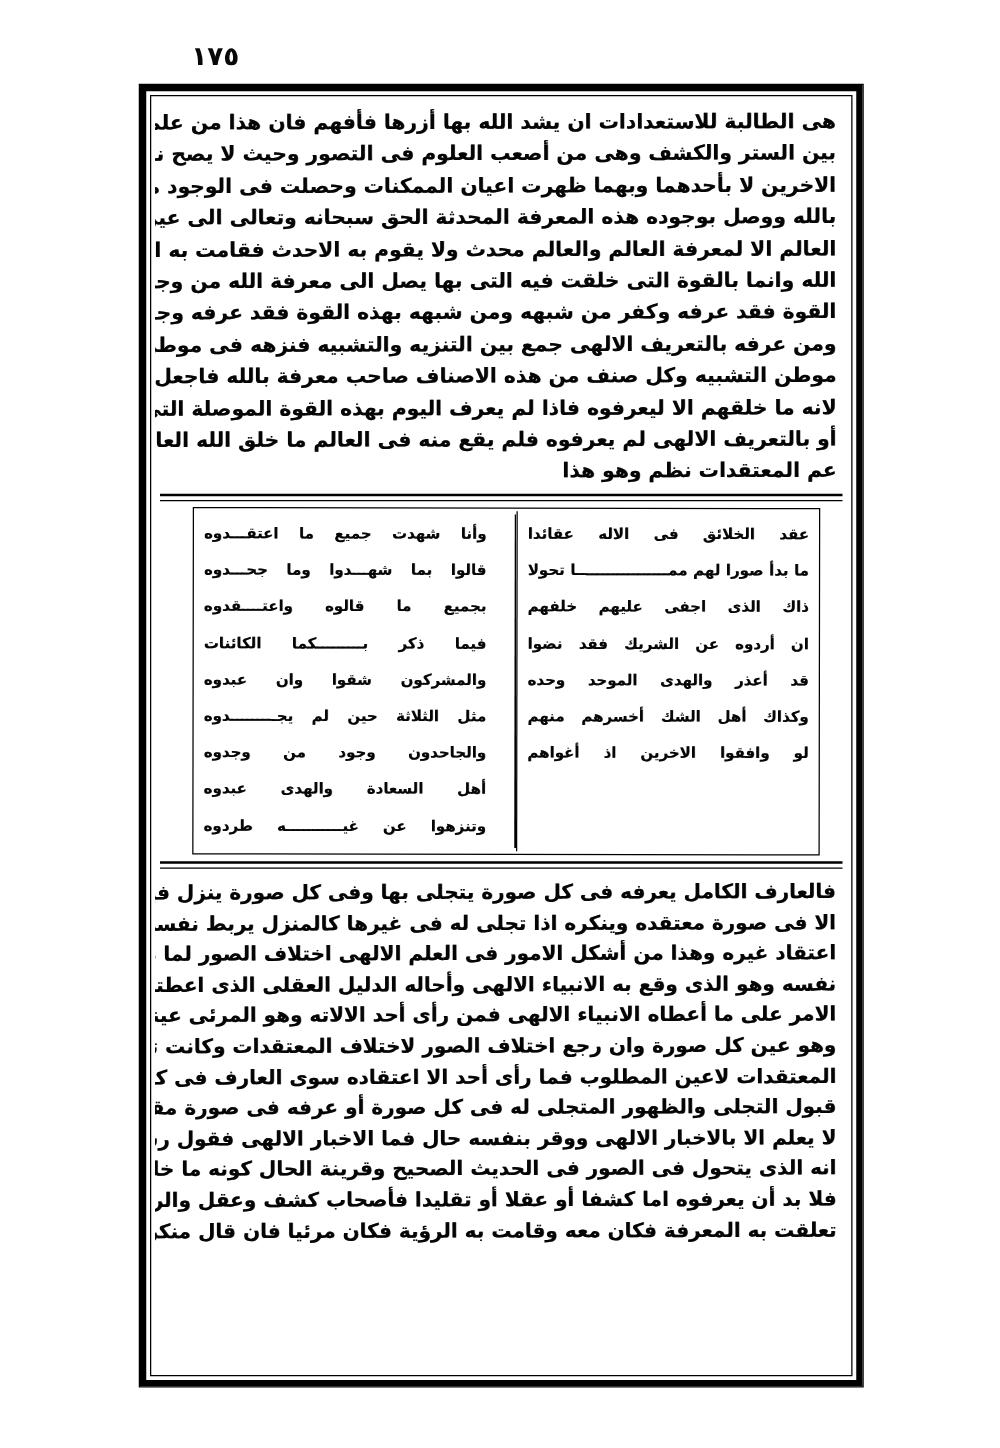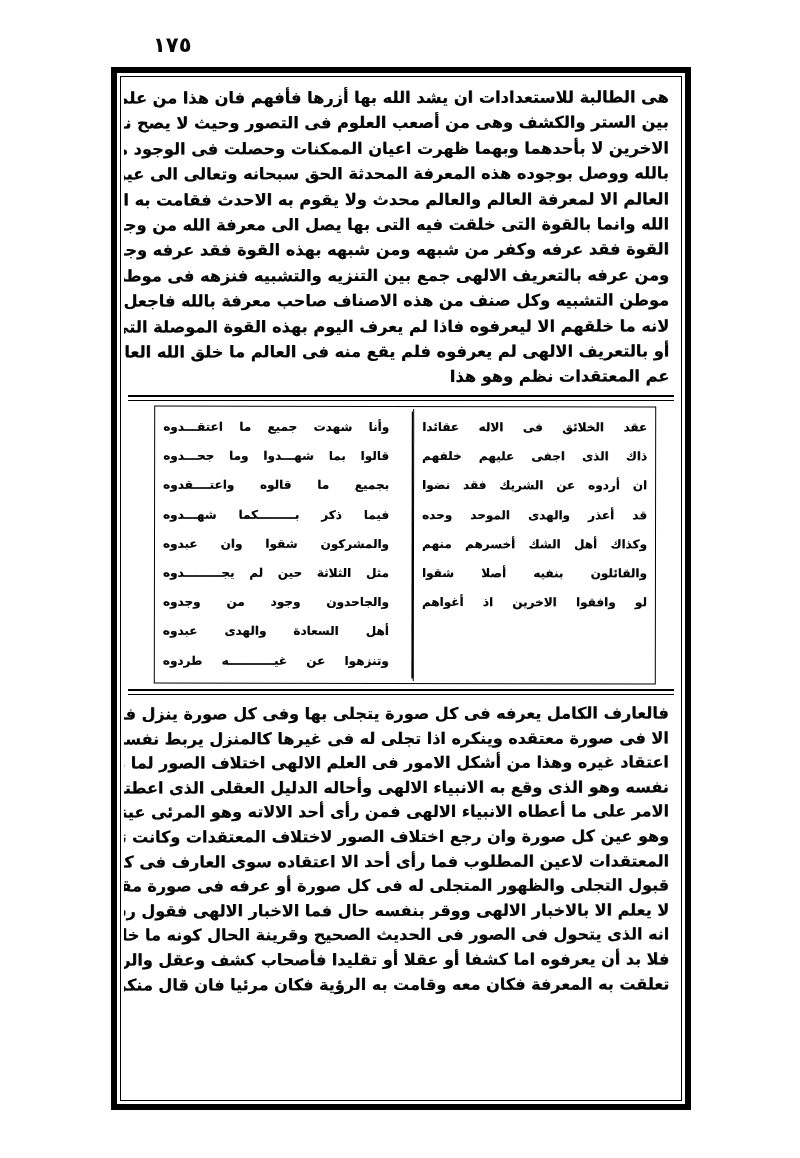--- a/index.html
+++ b/index.html
@@ -178,33 +178,33 @@
         <div class="ln"><span>أو بالتعريف الالهى لم يعرفوه فلم يقع منه فى العالم ما خلق الله العالم له ولنا فى هذا المقام الذى</span></div>
         <div class="ln" style="text-align-last:right;"><span style="text-align-last:right;">عم المعتقدات نظم وهو هذا</span></div>
       </div>
 
       <div class="rule-double"></div>
 
       <div class="poem-wrap scan-tilt-b">
 
         <div class="poem-col right">
           <div class="ln"><span>عقد الخلائق فى الاله عقائدا</span></div>
+          <div class="ln"><span>ما بدأ صورا لهم ممــــــــــــــــــا تحولا</span></div>
           <div class="ln"><span>ذاك الذى اجفى عليهم خلفهم</span></div>
           <div class="ln"><span>ان أردوه عن الشريك فقد نضوا</span></div>
           <div class="ln"><span>قد أعذر والهدى الموحد وحده</span></div>
           <div class="ln"><span>وكذاك أهل الشك أخسرهم منهم</span></div>
-          <div class="ln"><span>والقائلون بنفيه أصلا شقوا</span></div>
           <div class="ln"><span>لو وافقوا الاخرين اذ أغواهم</span></div>
         </div>
 
         <div class="poem-col left">
           <div class="ln"><span>وأنا شهدت جميع ما اعتقـــدوه</span></div>
           <div class="ln"><span>قالوا بما شهـــدوا وما جحـــدوه</span></div>
           <div class="ln"><span>بجميع ما قالوه واعتــــقدوه</span></div>
-          <div class="ln"><span>فيما ذكر بـــــــــكما شهـــدوه</span></div>
+          <div class="ln"><span>فيما ذكر بـــــــــكما الكائنات</span></div>
           <div class="ln"><span>والمشركون شقوا وان عبدوه</span></div>
           <div class="ln"><span>مثل الثلاثة حين لم يجـــــــــدوه</span></div>
           <div class="ln"><span>والجاحدون وجود من وجدوه</span></div>
           <div class="ln"><span>أهل السعادة والهدى عبدوه</span></div>
           <div class="ln"><span>وتنزهوا عن غيـــــــــــه طردوه</span></div>
         </div>
 
       </div>
 
       <div class="rule-double"></div>

